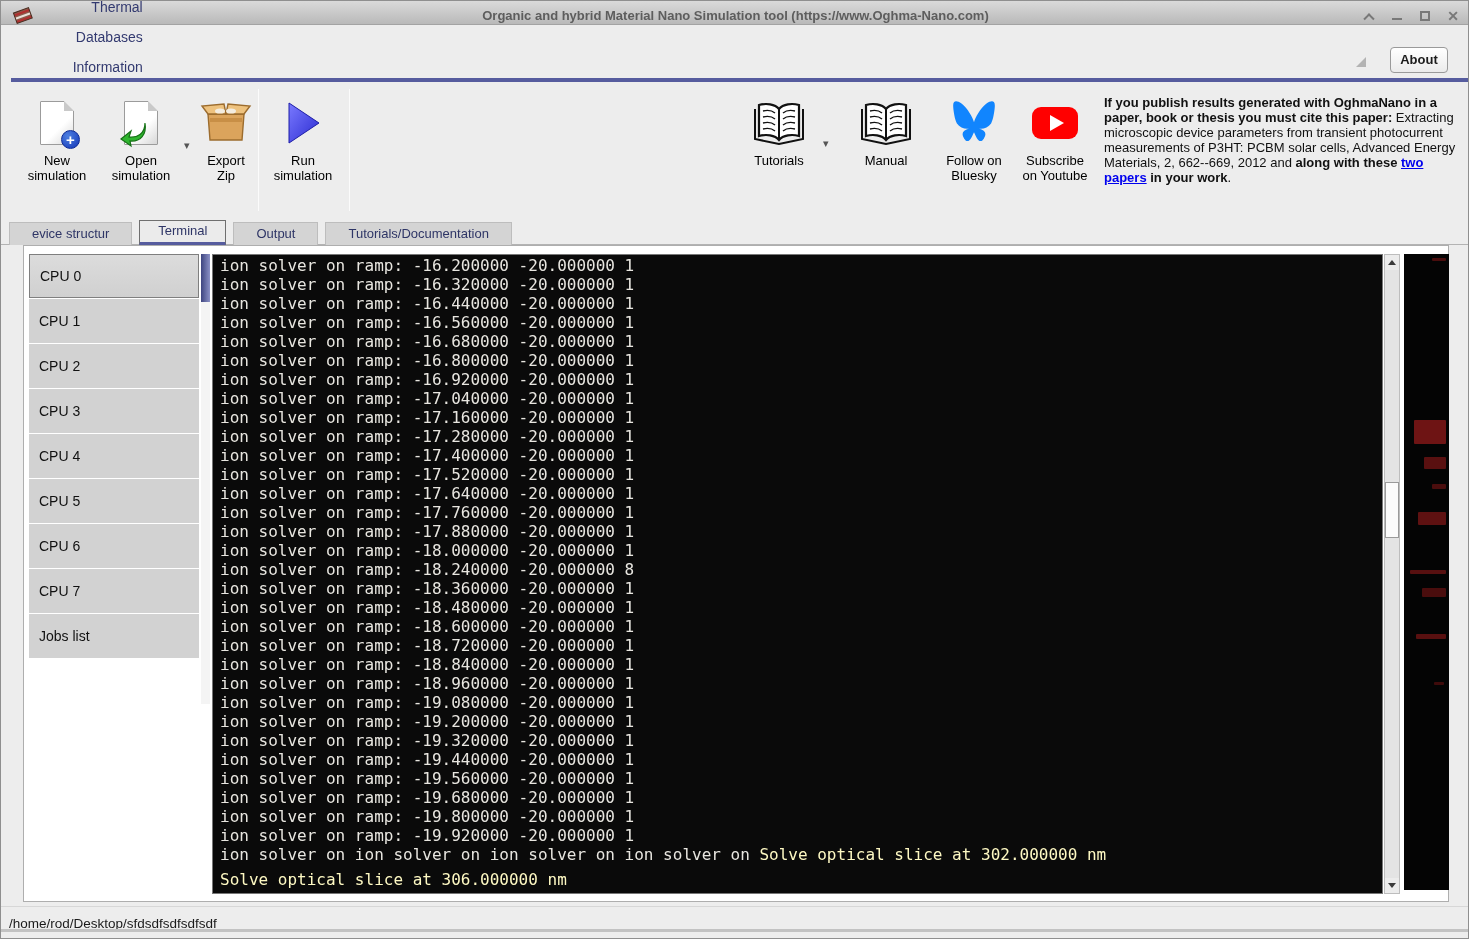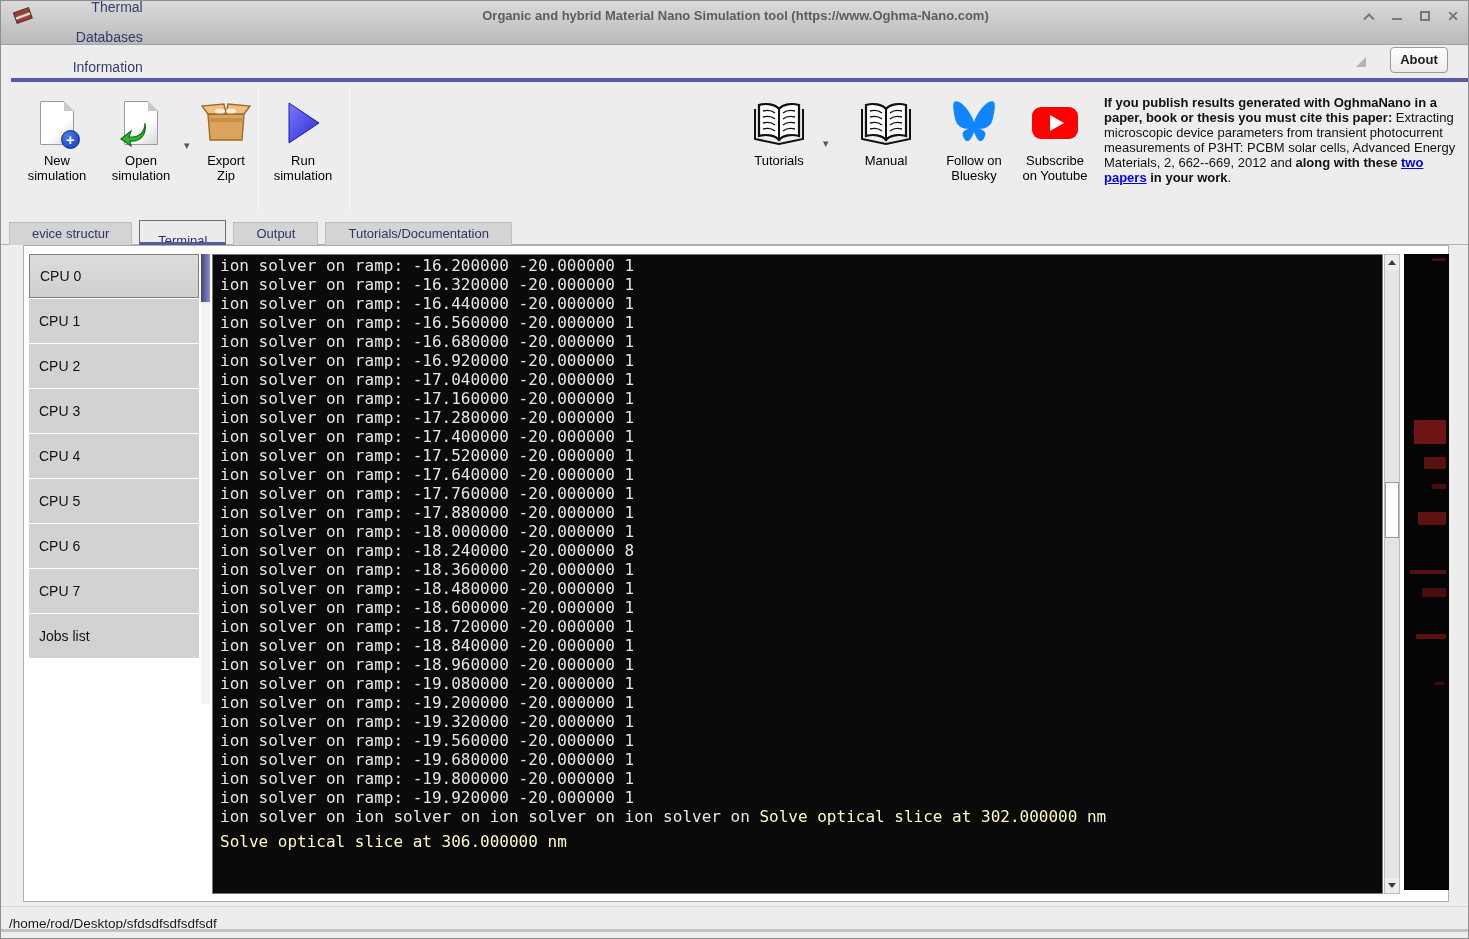--- a/index.html
+++ b/index.html
@@ -6,21 +6,21 @@
   html,body { width:1469px; height:939px; }
   body {
     font-family:"Liberation Sans", sans-serif;
     background:#ededed;
     position:relative;
     overflow:hidden;
     border:1px solid #8f8f8f;
   }
   
   .titlebar {
-    position:absolute; left:0; top:0; width:1469px; height:44px;
+    position:absolute; left:0; top:0; width:1469px; height:24px;
     background:linear-gradient(#dadada,#b9b9b9);
     border-bottom:1px solid #a3a3a3;
   }
   .app-icon {
     position:absolute; left:10px; top:5px; width:24px; height:20px;
   }
   .title-text {
     position:absolute; left:0; right:0; top:7px; text-align:center;
     font-size:13px; font-weight:bold; color:#5d5d5d;
   }
@@ -78,21 +78,21 @@
   .doctabs { position:absolute; left:0; top:219px; width:1469px; height:25px; }
   .doctabs .baseline { position:absolute; left:0; right:0; bottom:0; height:1px; background:#b3b3b3; }
   .doc-tab-row { position:absolute; left:8px; bottom:0; display:flex; gap:7px; align-items:flex-end; }
   .doc-tab {
     height:23px; line-height:22px; padding:0 22px; font-size:13px; color:#2e3566;
     background:#d4d4d4; border:1px solid #bdbdbd; border-bottom:none;
     white-space:nowrap; overflow:hidden; text-align:center;
   }
   .doc-tab.selected {
     background:#ebebeb; border:1px solid #6f6f6f; height:22px; line-height:20px;
-    border-bottom:4px solid #565c9e; height:26px; margin-bottom:-1px; padding:10px 18px;
+    border-bottom:4px solid #565c9e; height:26px; margin-bottom:-1px; padding:0 18px;
   }
   
   .mainframe { position:absolute; left:22px; top:244px; width:1426px; height:657px;
     background:#ffffff; border:1px solid #aeaeae; }
   .cpu-list { position:absolute; left:5px; top:8px; width:170px; }
   .cpu-item { height:44px; margin-bottom:1px; background:#d2d2d2;
     font-size:14px; color:#111; display:flex; align-items:center; padding-left:10px; }
   .cpu-item.selected { background:linear-gradient(#dcdcdc,#d0d0d0); border:1px solid #7f7f7f; }
   .side-scroll { position:absolute; left:177px; top:8px; width:9px; height:450px; background:#f4f4f4; }
   .side-thumb { position:absolute; left:0; top:0; width:9px; height:48px;
@@ -311,40 +311,42 @@
     <div class="side-thumb"></div>
   </div>
 
   <div class="terminal">
     <div>
         <div class="tline">ion solver on ramp: -16.200000 -20.000000 1</div>
         <div class="tline">ion solver on ramp: -16.320000 -20.000000 1</div>
         <div class="tline">ion solver on ramp: -16.440000 -20.000000 1</div>
         <div class="tline">ion solver on ramp: -16.560000 -20.000000 1</div>
         <div class="tline">ion solver on ramp: -16.680000 -20.000000 1</div>
+        <div class="tline">ion solver on ramp: -16.800000 -20.000000 1</div>
         <div class="tline">ion solver on ramp: -16.920000 -20.000000 1</div>
         <div class="tline">ion solver on ramp: -17.040000 -20.000000 1</div>
         <div class="tline">ion solver on ramp: -17.160000 -20.000000 1</div>
         <div class="tline">ion solver on ramp: -17.280000 -20.000000 1</div>
         <div class="tline">ion solver on ramp: -17.400000 -20.000000 1</div>
         <div class="tline">ion solver on ramp: -17.520000 -20.000000 1</div>
         <div class="tline">ion solver on ramp: -17.640000 -20.000000 1</div>
         <div class="tline">ion solver on ramp: -17.760000 -20.000000 1</div>
         <div class="tline">ion solver on ramp: -17.880000 -20.000000 1</div>
         <div class="tline">ion solver on ramp: -18.000000 -20.000000 1</div>
         <div class="tline">ion solver on ramp: -18.240000 -20.000000 8</div>
         <div class="tline">ion solver on ramp: -18.360000 -20.000000 1</div>
         <div class="tline">ion solver on ramp: -18.480000 -20.000000 1</div>
         <div class="tline">ion solver on ramp: -18.600000 -20.000000 1</div>
         <div class="tline">ion solver on ramp: -18.720000 -20.000000 1</div>
         <div class="tline">ion solver on ramp: -18.840000 -20.000000 1</div>
         <div class="tline">ion solver on ramp: -18.960000 -20.000000 1</div>
         <div class="tline">ion solver on ramp: -19.080000 -20.000000 1</div>
         <div class="tline">ion solver on ramp: -19.200000 -20.000000 1</div>
         <div class="tline">ion solver on ramp: -19.320000 -20.000000 1</div>
+        <div class="tline">ion solver on ramp: -19.440000 -20.000000 1</div>
         <div class="tline">ion solver on ramp: -19.560000 -20.000000 1</div>
         <div class="tline">ion solver on ramp: -19.680000 -20.000000 1</div>
         <div class="tline">ion solver on ramp: -19.800000 -20.000000 1</div>
         <div class="tline">ion solver on ramp: -19.920000 -20.000000 1</div>
       </div>
     <div class="tline"><span>ion solver on ion solver on ion solver on ion solver on </span><span class="magenta">Solve optical slice at 302.000000 nm</span></div>
     <div class="tline magenta">Solve optical slice at 306.000000 nm</div>
   </div>
 
   <div class="term-scroll">

